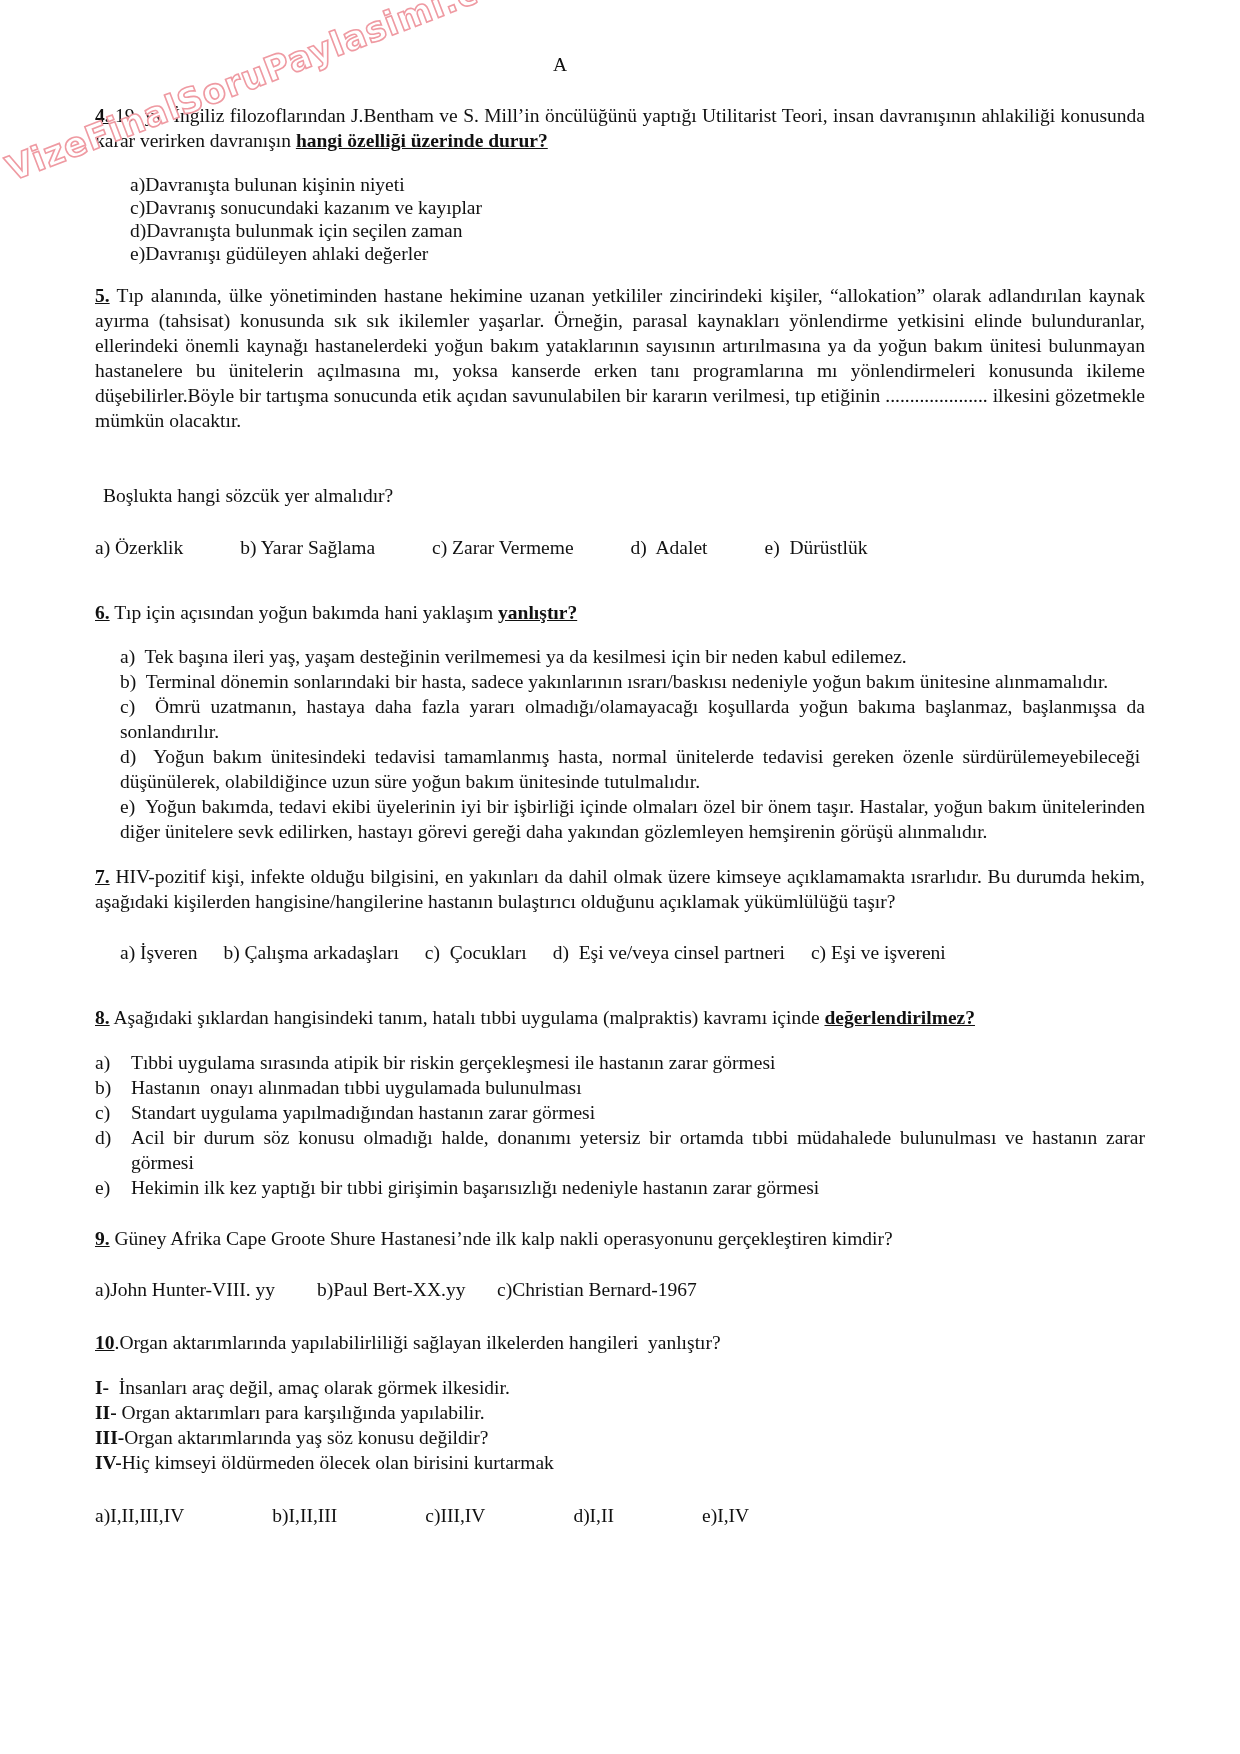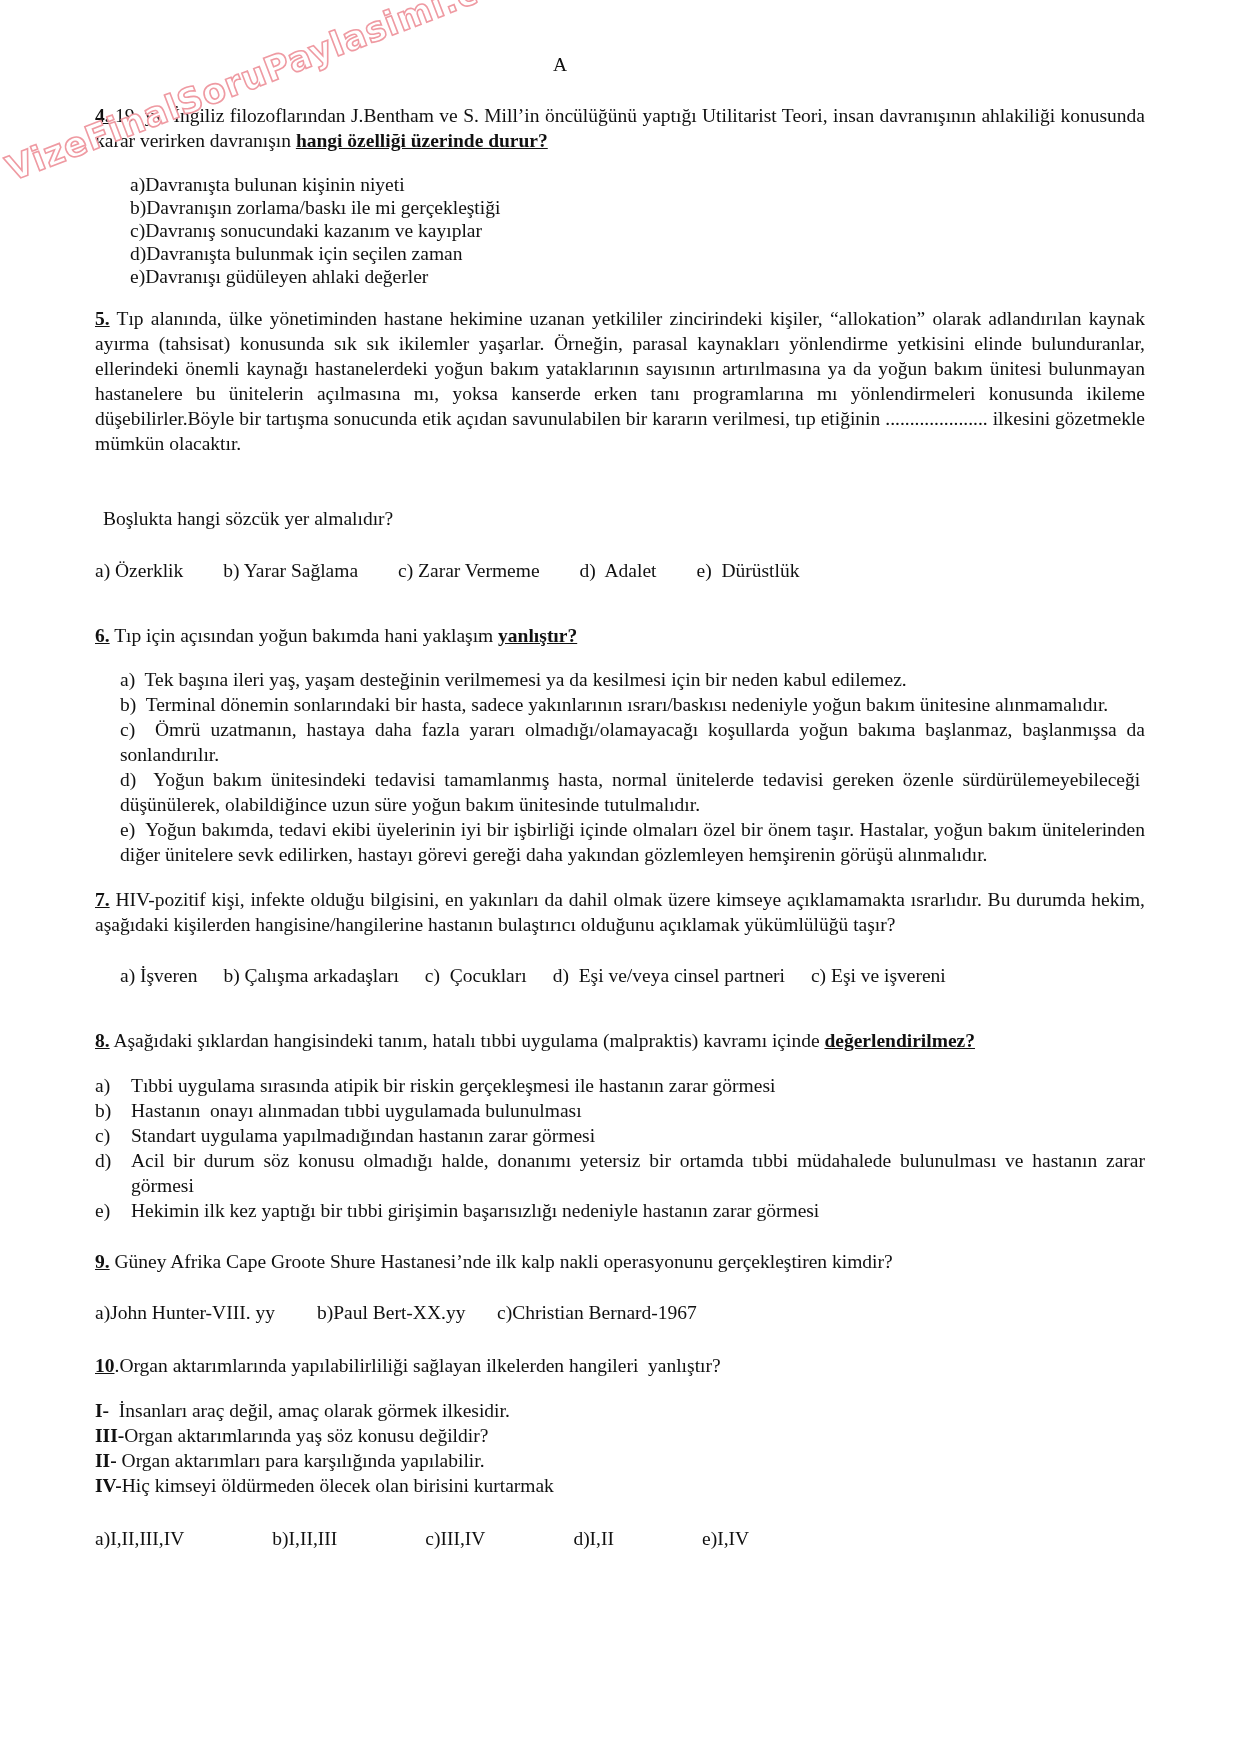--- a/index.html
+++ b/index.html
@@ -32,21 +32,21 @@
   .content { padding: 52px 95px 0 95px; }
   .page-letter { text-align: center; padding-right: 120px; }
   .q-header { margin-top: 26px; text-align: justify; }
   .q-num { font-weight: bold; text-decoration: underline; }
   .q-emph { font-weight: bold; text-decoration: underline; }
   .q4-options { margin-top: 14px; padding-left: 35px; line-height: 23px; }
   .q4-options p { margin: 0; }
   .q5-para { margin-top: 18px; text-align: justify; }
   .sub-question { margin-top: 50px; padding-left: 8px; }
   .row-options { display: flex; margin-top: 27px; }
-  .q5-row { gap: 40px; text-align: center; }
+  .q5-row { gap: 57px; text-align: center; }
   .q6-header { margin-top: 40px; }
   .q6-options { margin-top: 18px; padding-left: 25px; }
   .q6-options p { margin: 0; text-align: justify; }
   .q7-header { margin-top: 20px; }
   .q7-row { margin-top: 26px; padding-left: 25px; gap: 26px; }
   .q8-header { margin-top: 40px; }
   .q8-options { margin-top: 20px; }
   .q8-opt { display: flex; margin: 0; }
   .q8-letter { flex: 0 0 36px; }
   .q8-text { flex: 1; text-align: justify; }
@@ -68,21 +68,20 @@
   <div class="watermark">VizeFinalSoruPaylasimi.com</div>
 
   <div class="content">
 
     <div class="page-letter">A</div>
 
     <div>
       <p class="q-header"><span class="q-num">4.</span><span> 19. yy. İngiliz filozoflarından J.Bentham ve S. Mill’in öncülüğünü yaptığı Utilitarist Teori, insan davranışının ahlakiliği konusunda karar verirken davranışın </span><span class="q-emph">hangi özelliği üzerinde durur?</span></p>
       <div class="q4-options">
         <p>a)Davranışta bulunan kişinin niyeti</p>
-        <p>b)Davranışın zorlama/baskı ile mi gerçekleştiği</p>
         <p>c)Davranış sonucundaki kazanım ve kayıplar</p>
         <p>d)Davranışta bulunmak için seçilen zaman</p>
         <p>e)Davranışı güdüleyen ahlaki değerler</p>
       </div>
     </div>
 
     <div>
       <p class="q5-para"><span class="q-num">5.</span><span> Tıp alanında, ülke yönetiminden hastane hekimine uzanan yetkililer zincirindeki kişiler, “allokation” olarak adlandırılan kaynak ayırma (tahsisat) konusunda sık sık ikilemler yaşarlar. Örneğin, parasal kaynakları yönlendirme yetkisini elinde bulunduranlar, ellerindeki önemli kaynağı hastanelerdeki yoğun bakım yataklarının sayısının artırılmasına ya da yoğun bakım ünitesi bulunmayan hastanelere bu ünitelerin açılmasına mı, yoksa kanserde erken tanı programlarına mı yönlendirmeleri konusunda ikileme düşebilirler.Böyle bir tartışma sonucunda etik açıdan savunulabilen bir kararın verilmesi, tıp etiğinin ..................... ilkesini gözetmekle mümkün olacaktır.</span></p>
       <p class="sub-question">Boşlukta hangi sözcük yer almalıdır?</p>
       <div class="row-options q5-row">
@@ -146,22 +145,22 @@
       <p class="q-header q9-header"><span class="q-num">9.</span><span> Güney Afrika Cape Groote Shure Hastanesi’nde ilk kalp nakli operasyonunu gerçekleştiren kimdir?</span></p>
       <div class="q9-rows">
         <p><span class="q9-col1">a)John Hunter-VIII. yy</span><span class="q9-col2">b)Paul Bert-XX.yy</span><span>c)Christian Bernard-1967</span></p>
       </div>
     </div>
 
     <div>
       <p class="q-header q10-header"><span class="q-num">10</span><span>.Organ aktarımlarında yapılabilirliliği sağlayan ilkelerden hangileri&nbsp; yanlıştır?</span></p>
       <div class="roman-items">
         <p><span class="roman-num">I-</span><span>&nbsp; İnsanları araç değil, amaç olarak görmek ilkesidir.</span></p>
+        <p><span class="roman-num">II-</span><span> Organ aktarımları para karşılığında yapılabilir.</span></p>
         <p><span class="roman-num">III-</span><span>Organ aktarımlarında yaş söz konusu değildir?</span></p>
-        <p><span class="roman-num">II-</span><span> Organ aktarımları para karşılığında yapılabilir.</span></p>
         <p><span class="roman-num">IV-</span><span>Hiç kimseyi öldürmeden ölecek olan birisini kurtarmak</span></p>
       </div>
       <div class="row-options q10-row">
         <span>a)I,II,III,IV</span>
         <span>b)I,II,III</span>
         <span>c)III,IV</span>
         <span>d)I,II</span>
         <span>e)I,IV</span>
       </div>
     </div>

